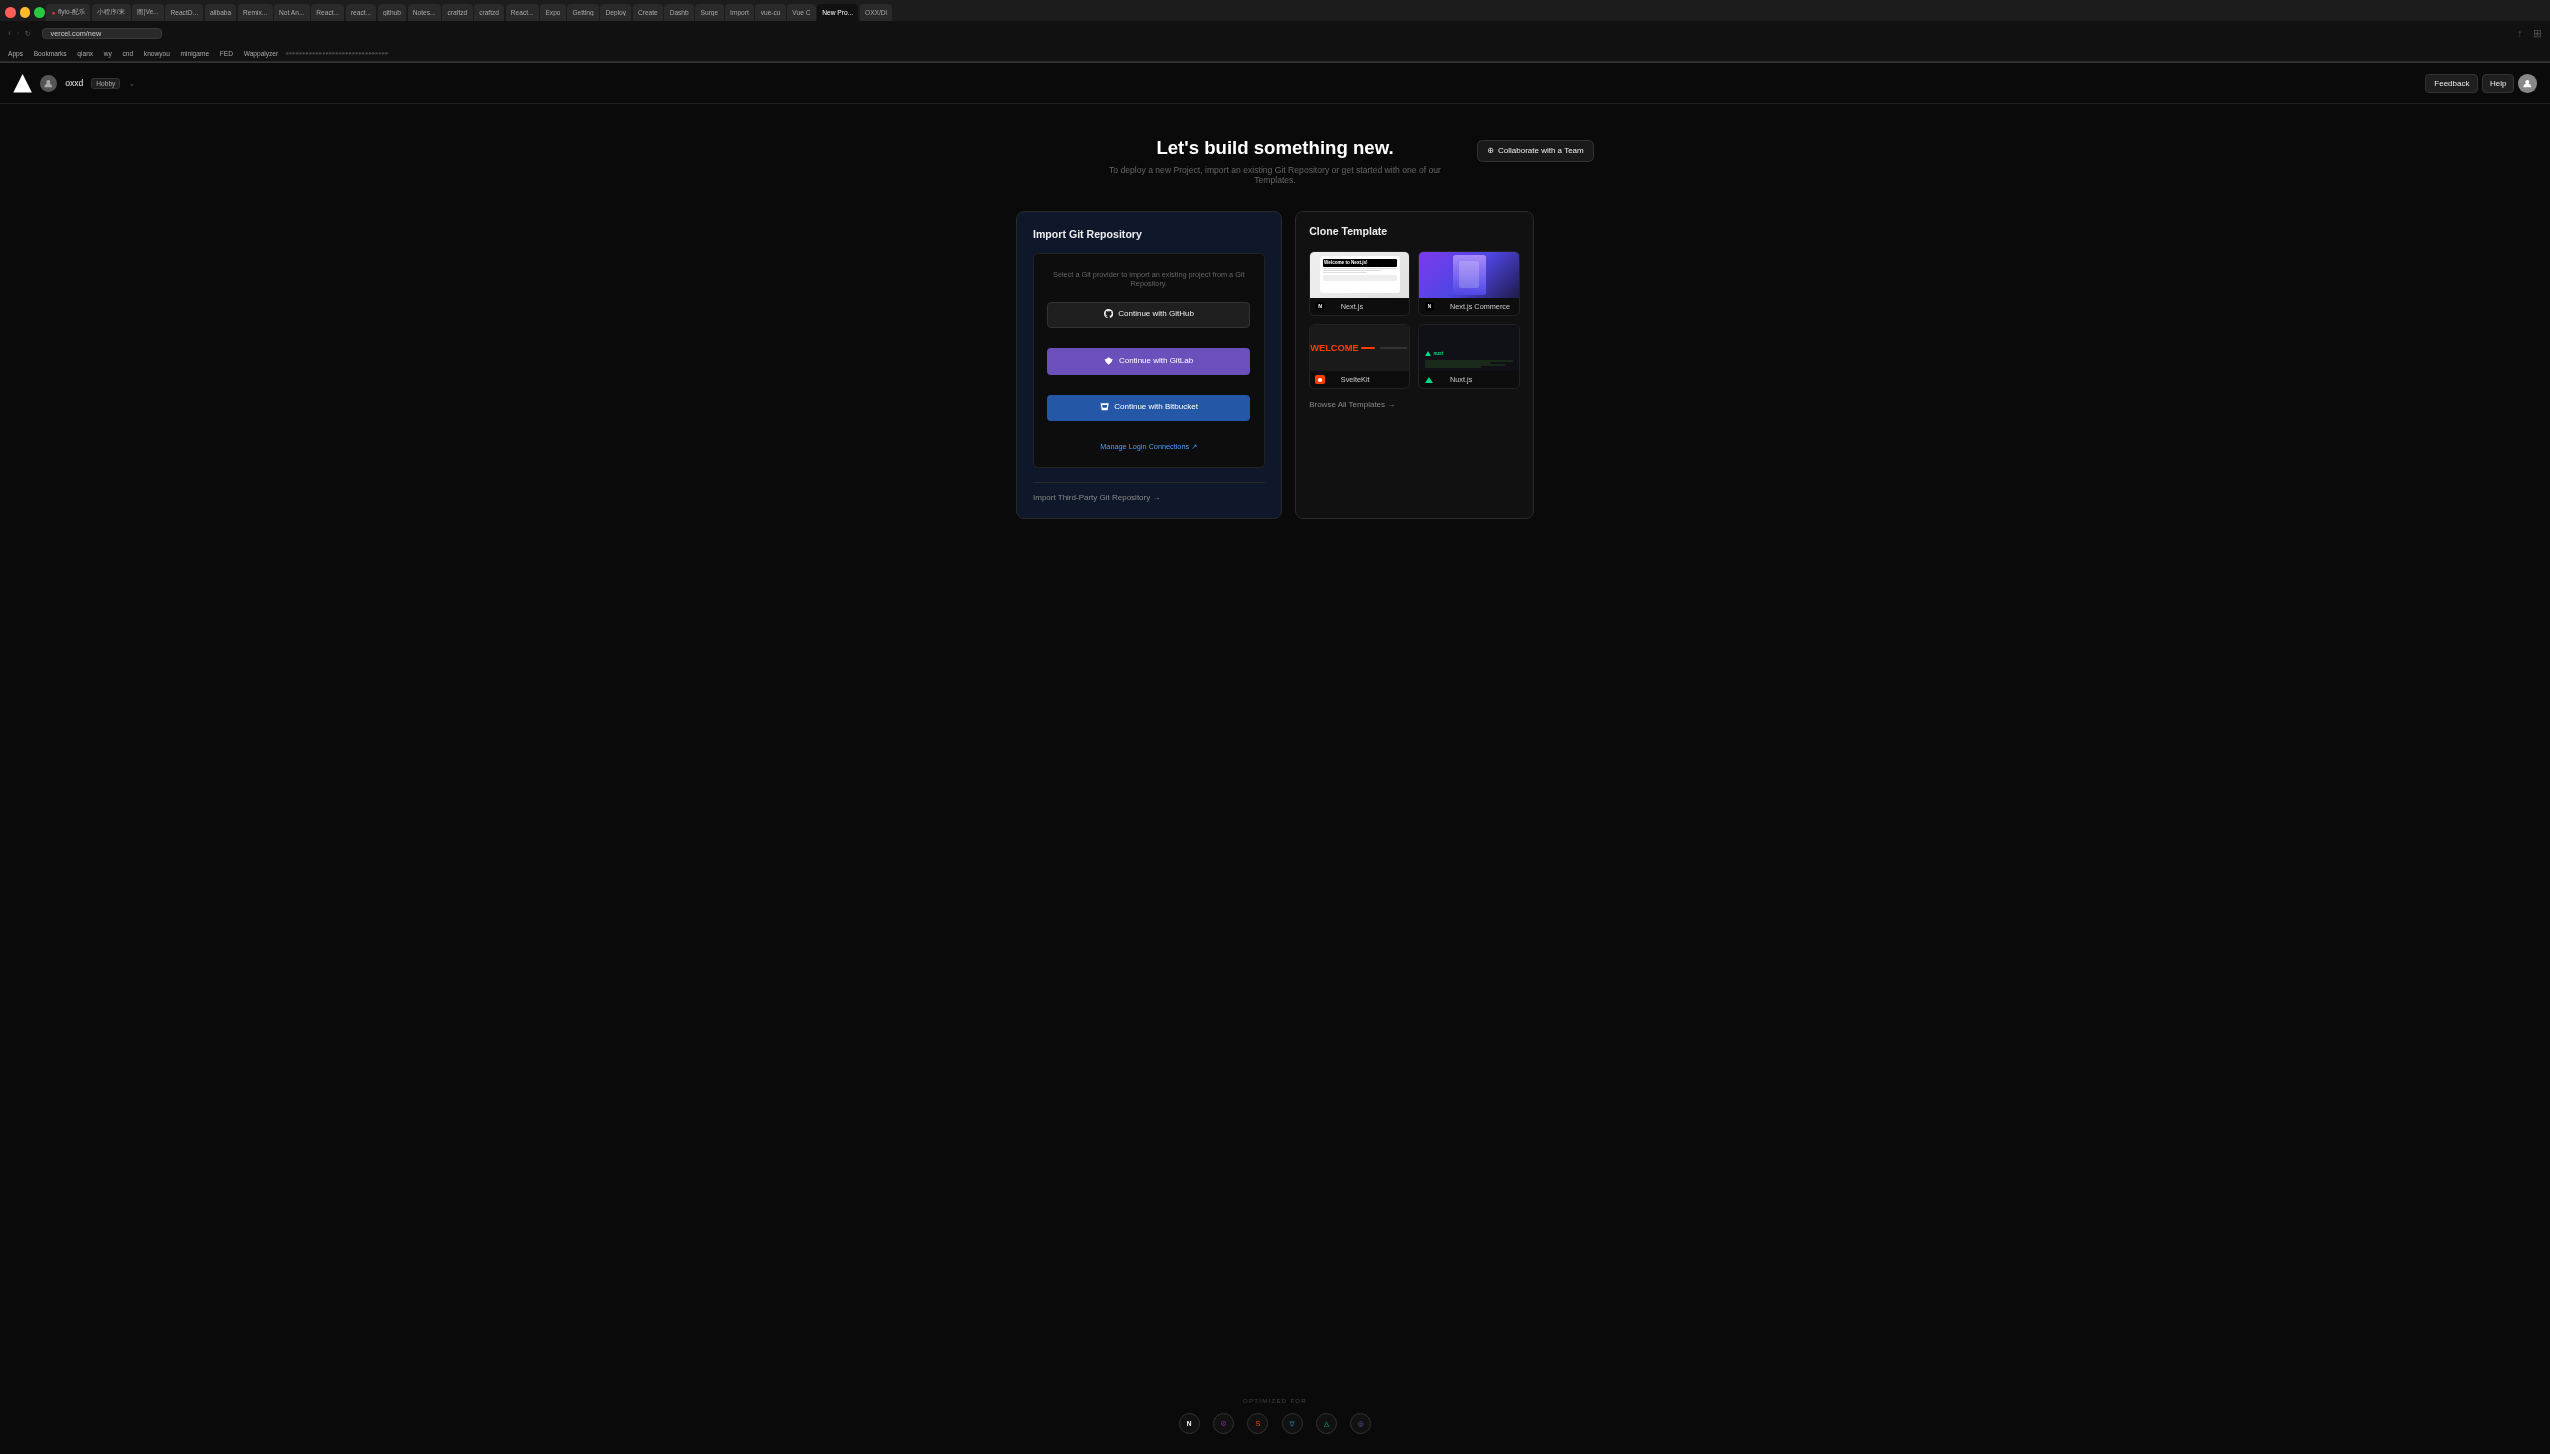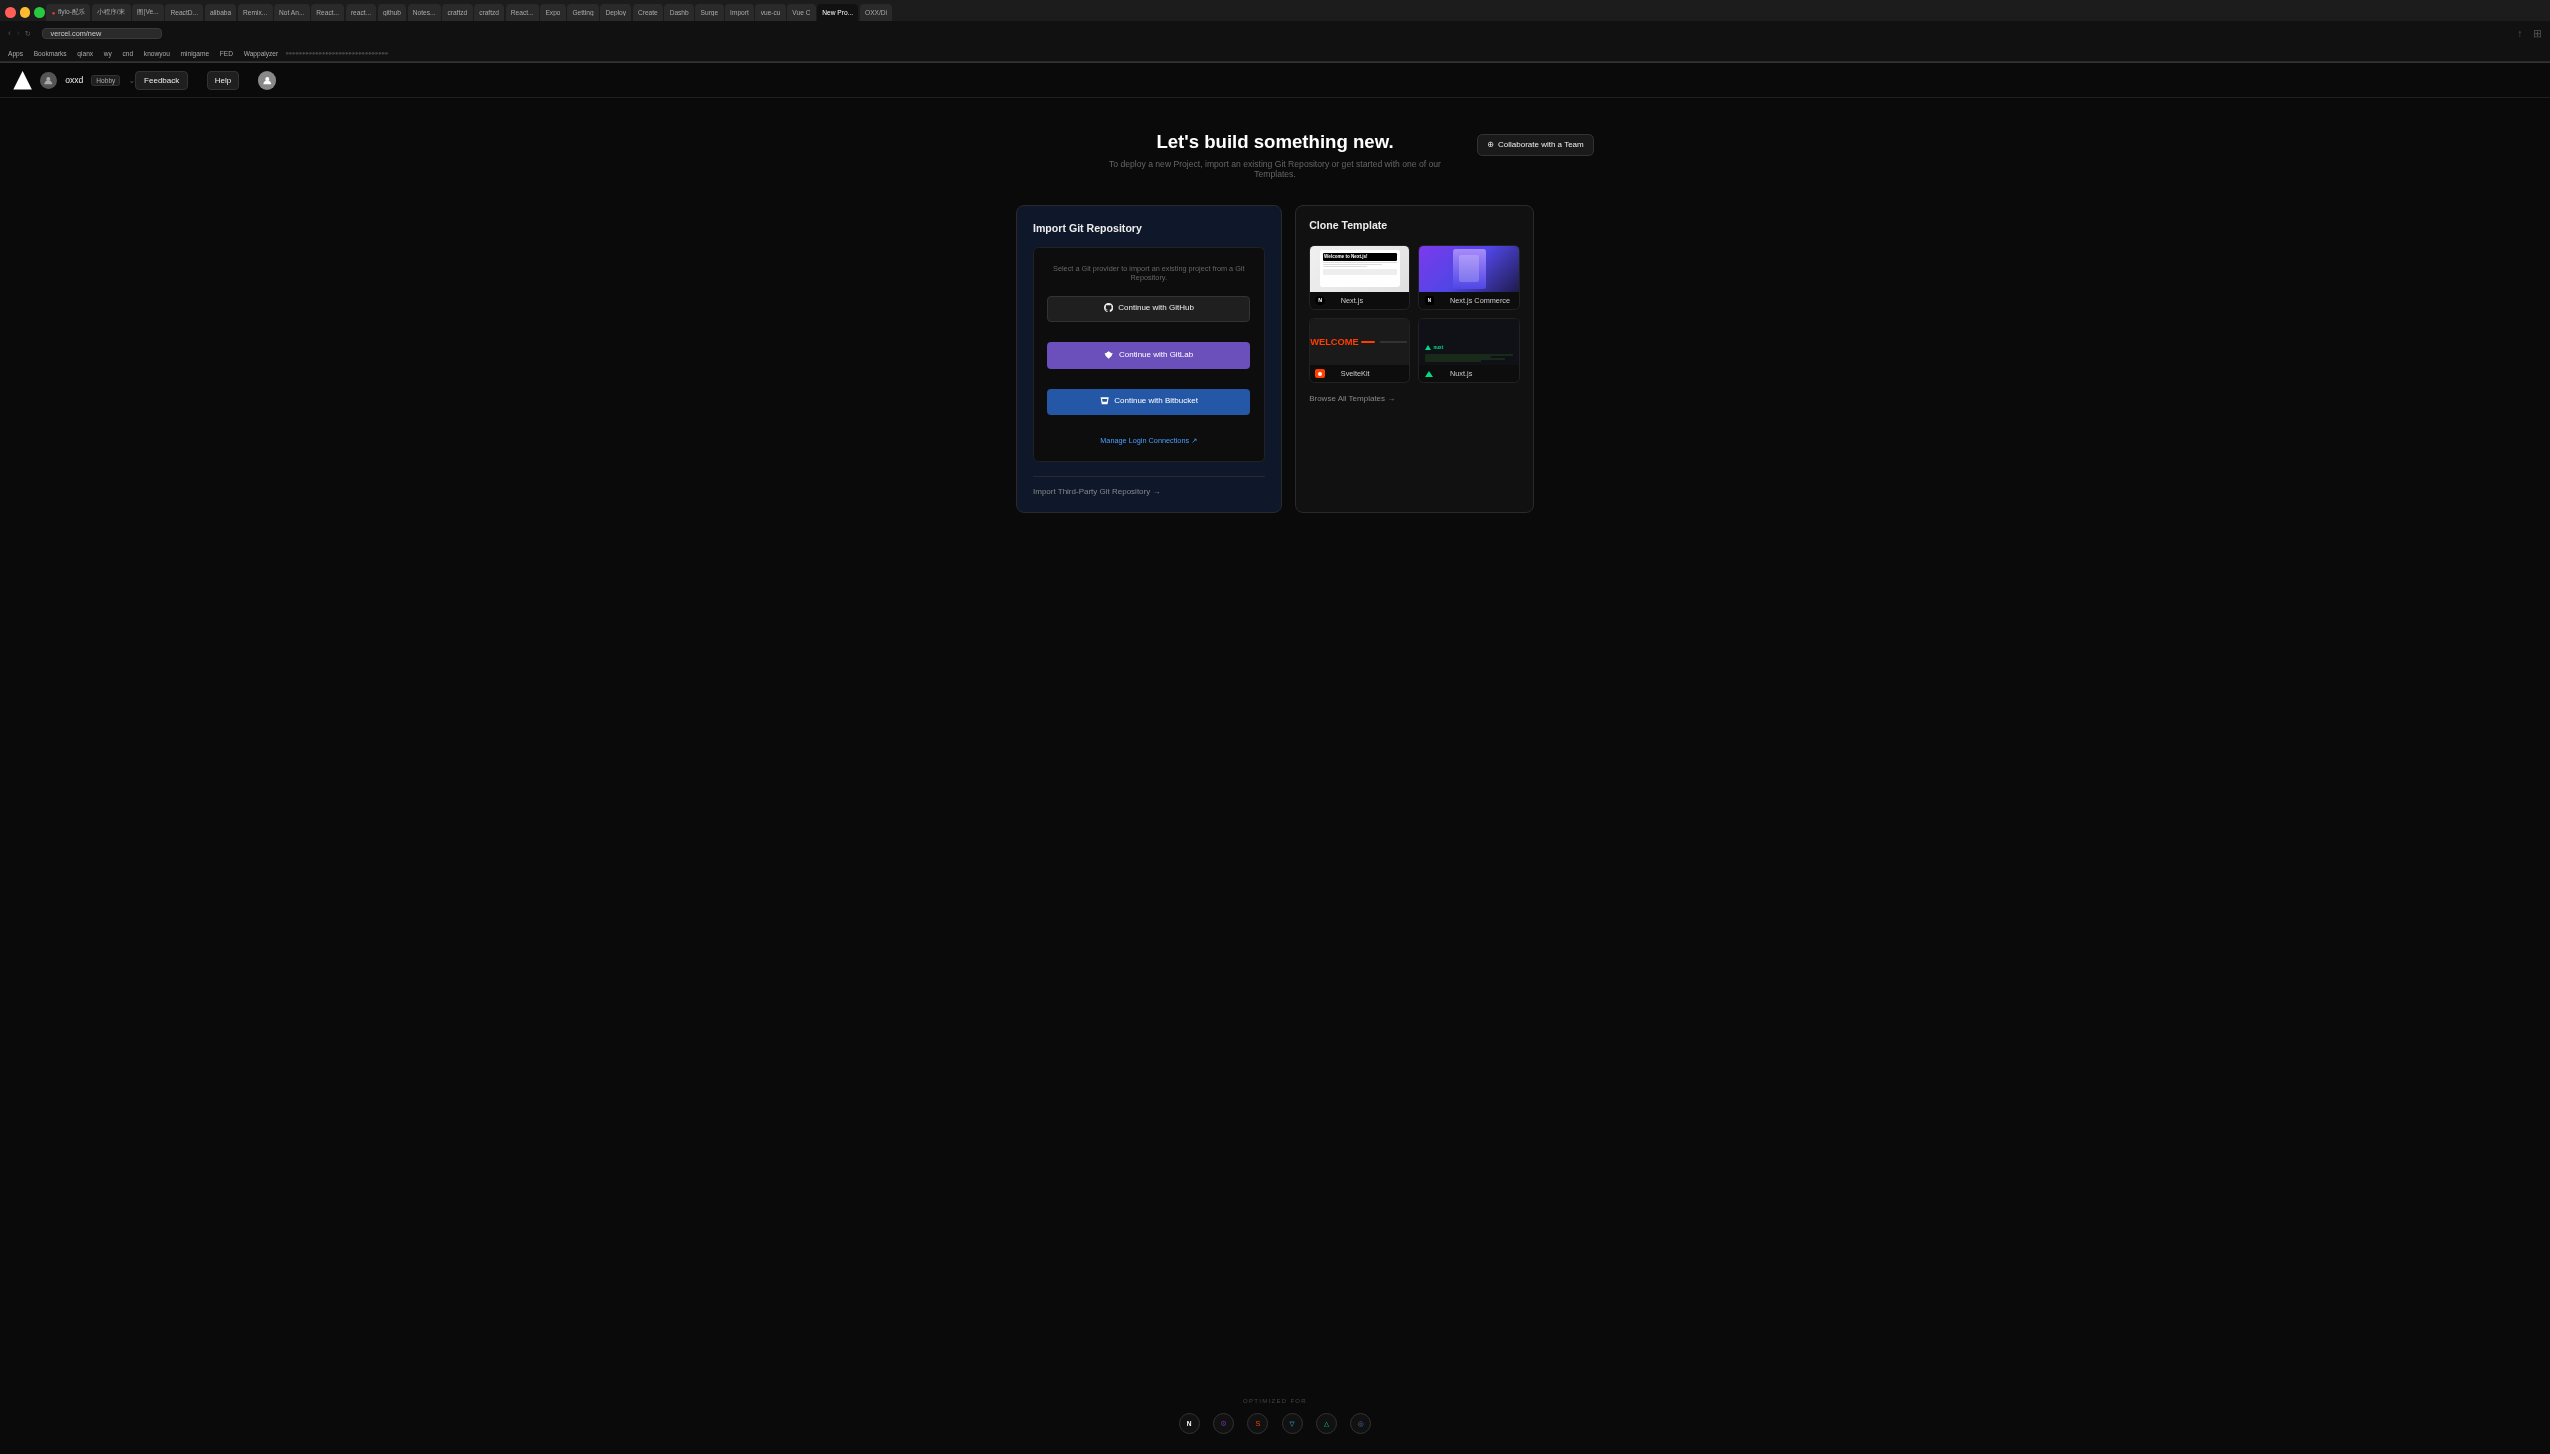--- a/index.html
+++ b/index.html
@@ -108,24 +108,25 @@
       white-space: nowrap;
       cursor: pointer;
       padding: 1.3px 2.7px;
       border-radius: 2px;
     }
 
     
     .app-header {
       display: flex;
       align-items: center;
+      justify-content: space-between;
       padding: 0 13.3px;
       background: #0a0a0a;
       border-bottom: 0.7px solid #1f1f1f;
-      height: 35px;
+      height: 41px;
       flex-shrink: 0;
     }
 
     .header-left {
       display: flex;
       align-items: center;
       gap: 8px;
     }
 
     .vercel-logo {
@@ -160,21 +161,21 @@
       border: 0.7px solid #333;
       border-radius: 2.7px;
       padding: 1.3px 4px;
       font-size: 6.6px;
       color: #aaa;
     }
 
     .header-right {
       display: flex;
       align-items: center;
-      gap: 19px;
+      gap: 4px;
     }
 
     .feedback-btn {
       background: #1f1f1f;
       border: 0.7px solid #333;
       border-radius: 4px;
       padding: 4px 8px;
       color: #ededed;
       font-size: 8px;
       cursor: pointer;

